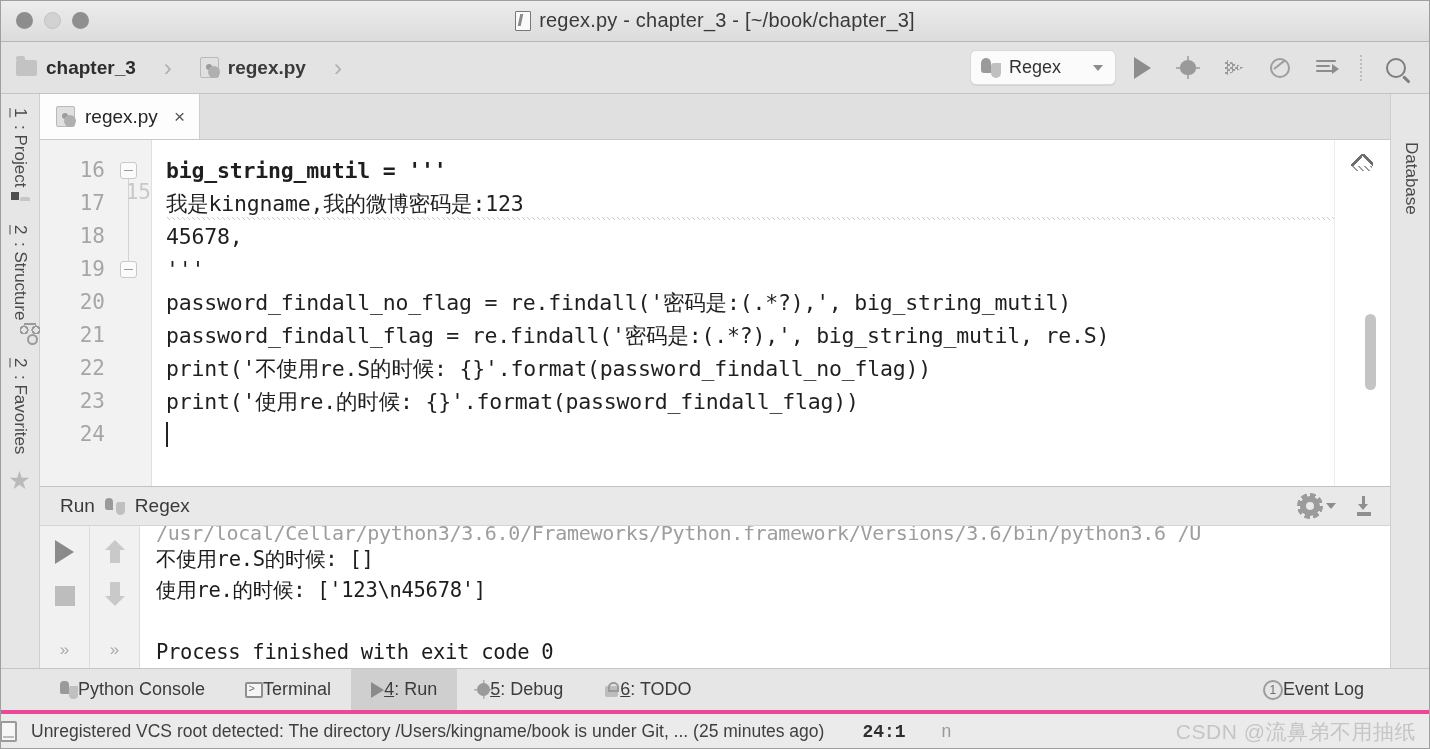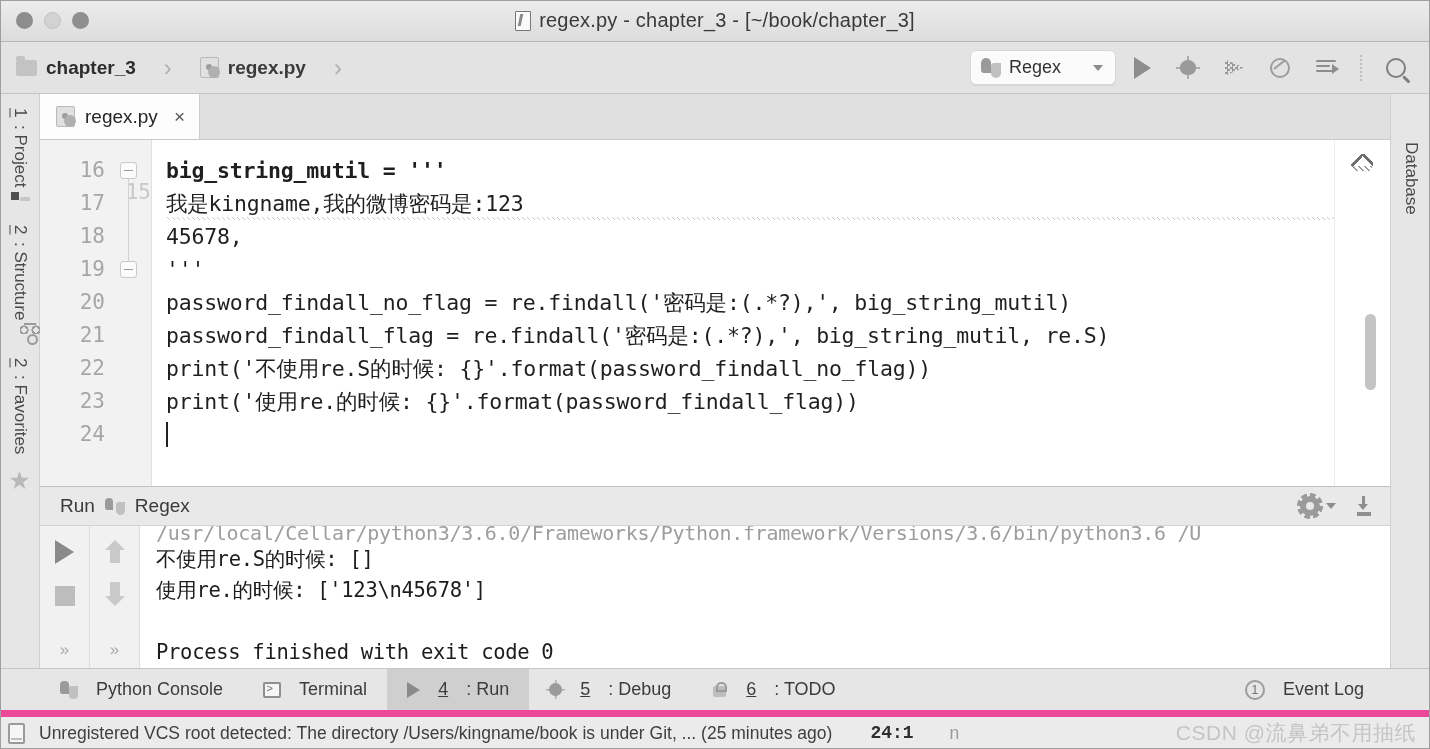--- a/index.html
+++ b/index.html
@@ -411,21 +411,21 @@
   }
 
   
   .twbar {
     height: 42px; flex: 0 0 42px;
     background: #e6e6e6;
     border-top: 1px solid #c5c5c5;
     display: flex; align-items: stretch; padding-left: 40px;
   }
   .twbtn {
-    display: flex; align-items: center; gap: 18px;
+    display: flex; align-items: center; gap: 0;
     padding: 0 20px; font-size: 18px; color: #3c3c3c; justify-content: space-between;
   }
   .twbtn.active { background: #cfcfcf; }
   .twbtn .u { text-decoration: underline; }
   .twbar-right { margin-left: auto; display:flex; align-items:center; padding-right: 46px; }
   .ico-pycon { width:18px;height:18px; position:relative; }
   .ico-pycon::before,.ico-pycon::after{ content:"";position:absolute;width:9px;height:13px;background:#9a9a9a; }
   .ico-pycon::before{ left:0;top:0;border-radius:4px 4px 0 2px; }
   .ico-pycon::after{ right:0;bottom:0;background:#c0c0c0;border-radius:2px 0 4px 4px; }
   .ico-term {
@@ -454,23 +454,23 @@
   .ico-evt{
     width:20px;height:20px;border:2px solid #9c9c9c;border-radius:50%;
     display:flex;align-items:center;justify-content:center;
     font-size:12px;color:#6f6f6f;
   }
 
   
   .statusbar {
     height: 39px; flex: 0 0 39px;
     background: #ebebeb;
-    border-top: 7px solid #ec4899;
+    border-top: 4px solid #ec4899;
     display: flex; align-items: center;
-    padding-left: 8px; position: relative;
+    padding-left: 0; position: relative;
   }
   .vcs-ico {
     width: 17px; height: 21px; border: 2px solid #9a9a9a; border-radius: 2px;
     background: #f6f6f6; position: relative; margin-right: 14px;
   }
   .vcs-ico::after{
     content:""; position:absolute; left:1px; bottom:2px; width:11px;height:2px;background:#bcbcbc;
   }
   .status-msg { font-size: 17.5px; color: #3f3f3f; }
   .status-pos { font-size: 18px; color: #2e2e2e; margin-left: 38px; font-weight:700;font-family:Liberation Mono, monospace; }

